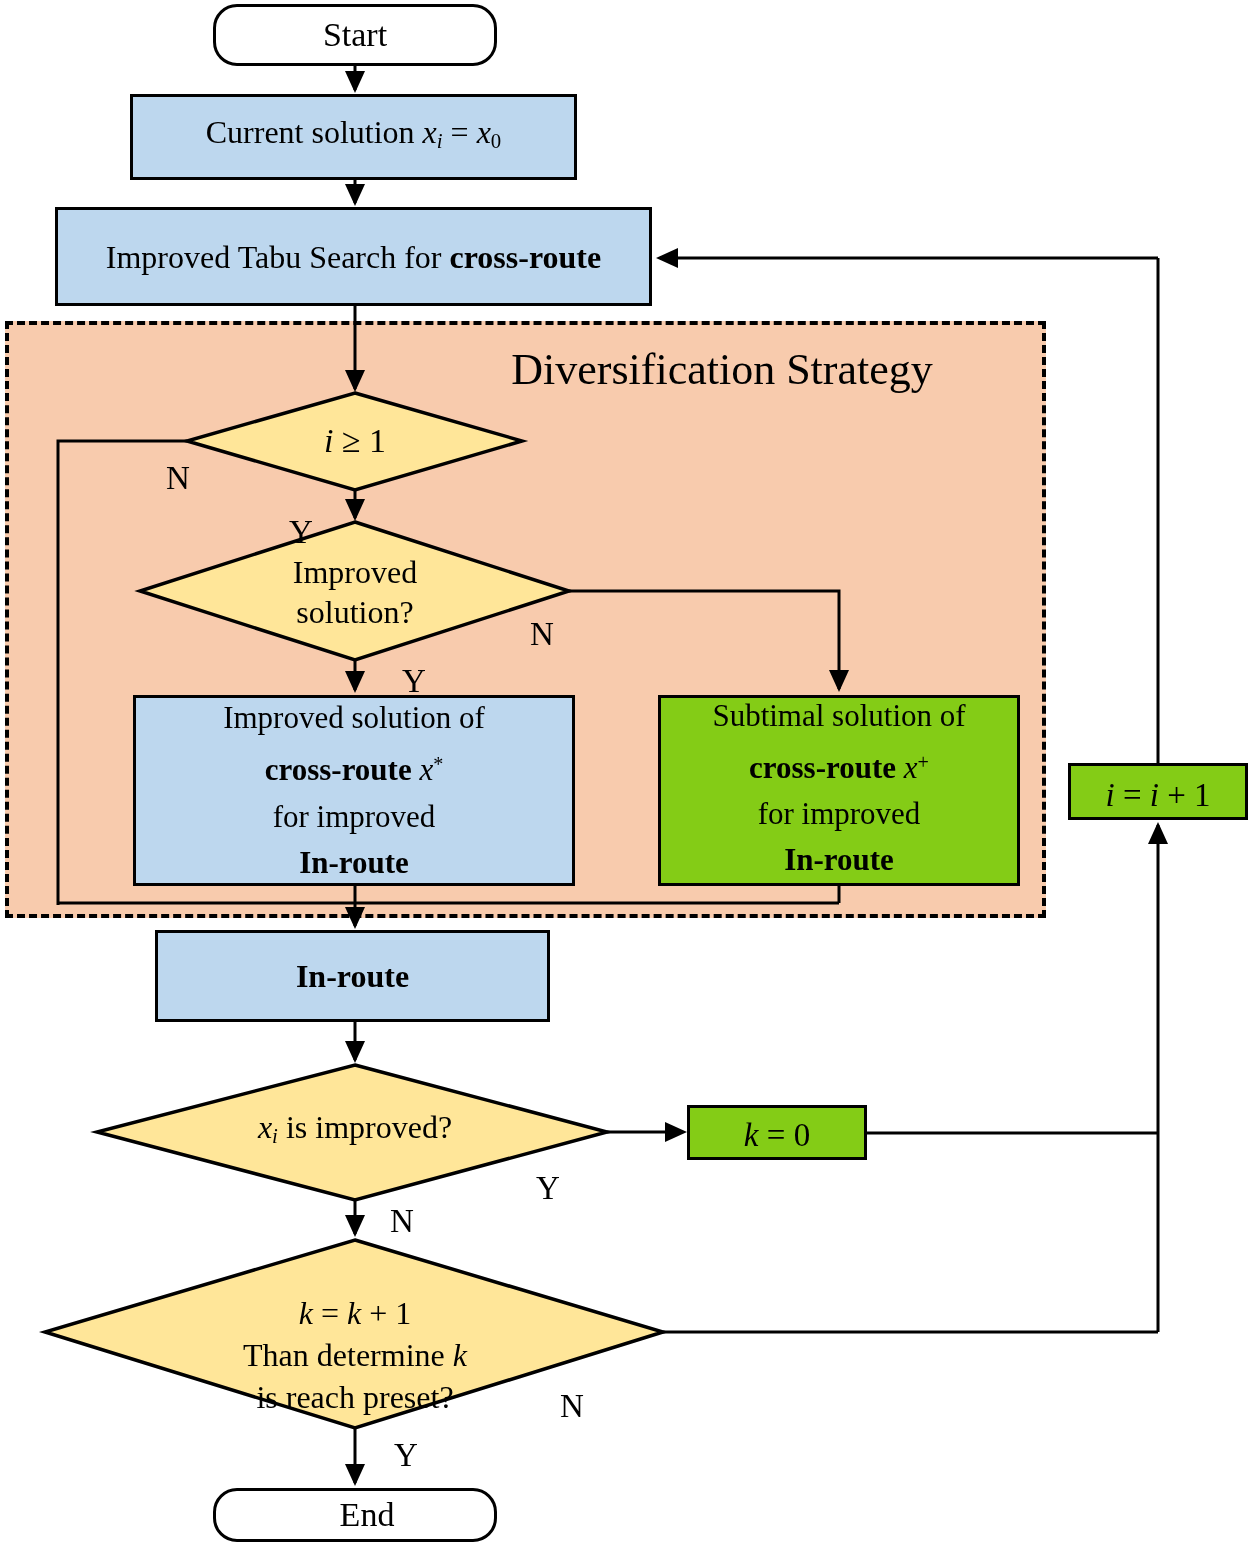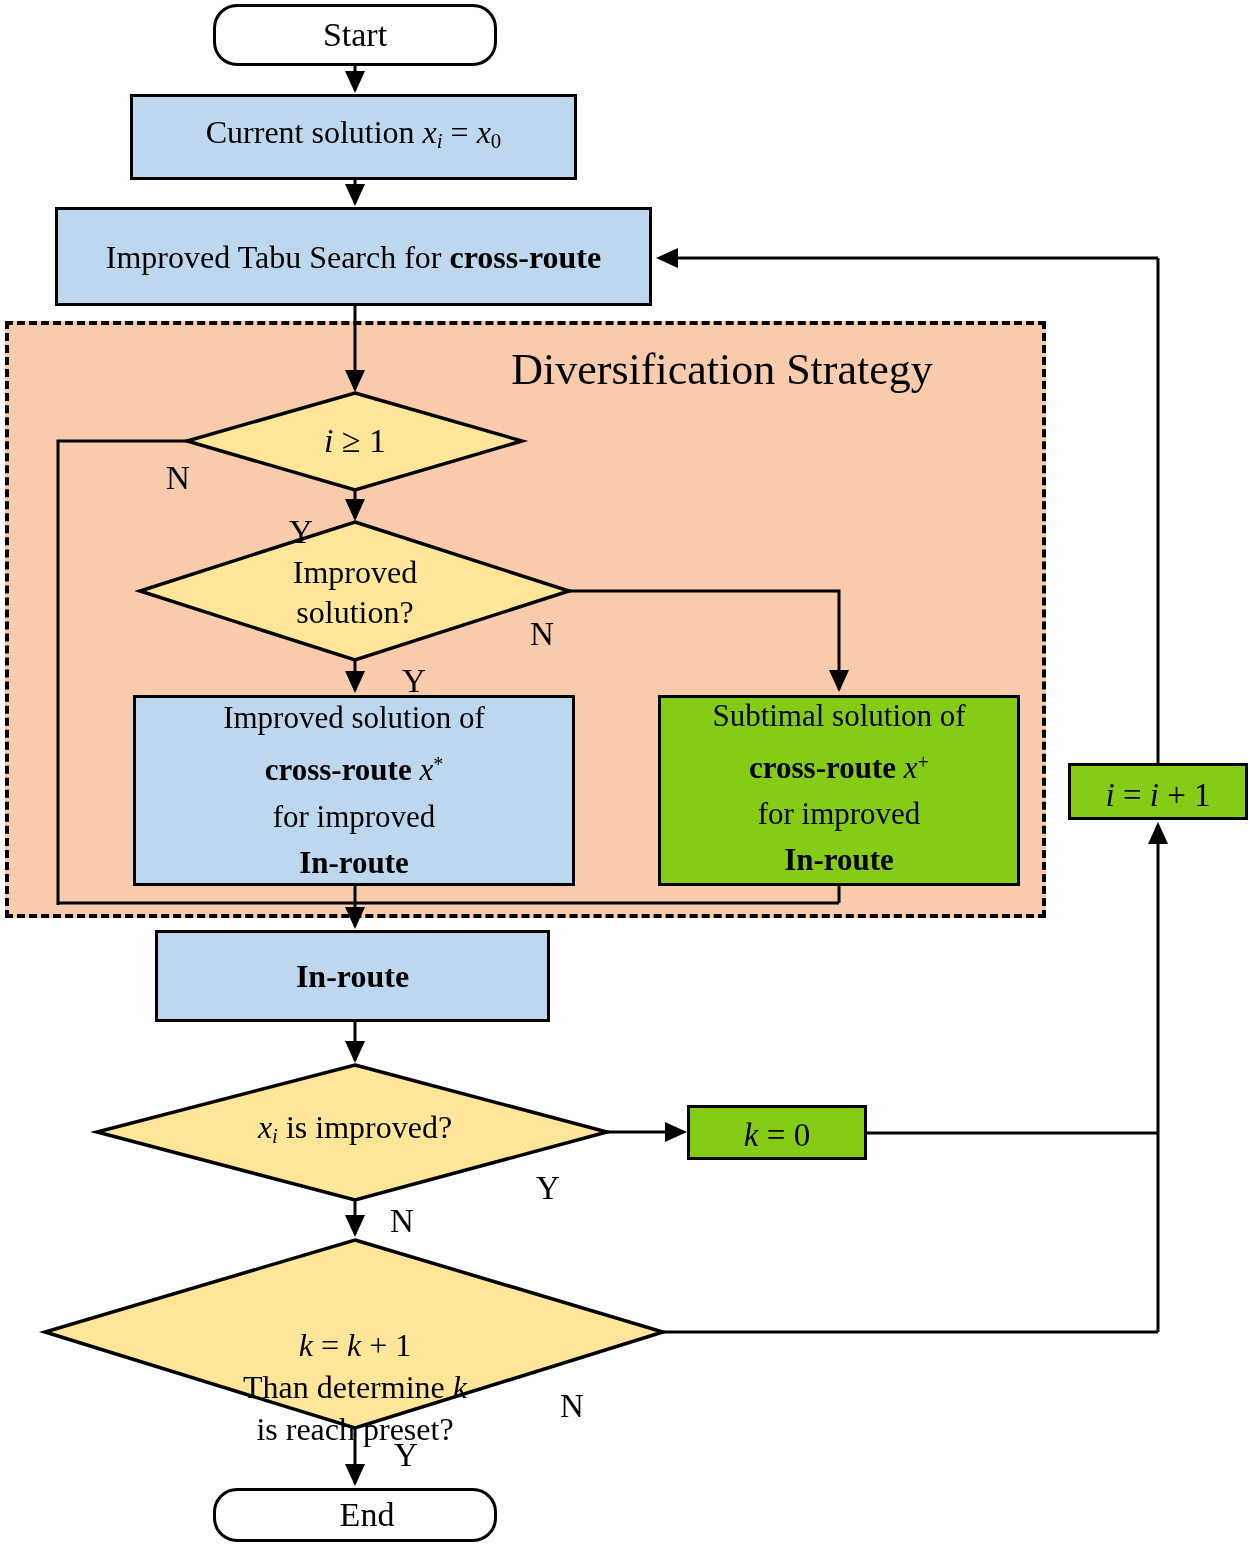--- a/index.html
+++ b/index.html
@@ -38,21 +38,21 @@
   .b-iinc{left:1068px;top:763px;width:180px;height:57px;font-size:33px;}
   .b-end{left:213px;top:1488px;width:284px;height:54px;padding-left:24px;}
   
   .dtext{
     position:absolute;display:flex;flex-direction:column;align-items:center;
     justify-content:center;text-align:center;font-size:32px;line-height:40px;
   }
   .t-d1{left:230px;top:410px;width:250px;height:62px;font-size:34px;}
   .t-d2{left:205px;top:550px;width:300px;height:84px;}
   .t-d3{left:155px;top:1105px;width:400px;height:54px;}
-  .t-d4{left:130px;top:1324px;width:450px;height:126px;line-height:42px;}
+  .t-d4{left:130px;top:1292px;width:450px;height:126px;line-height:42px;}
   
   .yn{
     position:absolute;transform:translate(-50%,-50%);
     font-size:33px;white-space:nowrap;
   }
   .it{font-style:italic;}
   .bold{font-weight:bold;}
   .sub{font-size:0.65em;vertical-align:-0.25em;}
   .sup{font-size:0.65em;vertical-align:0.45em;}
   .wavy{

